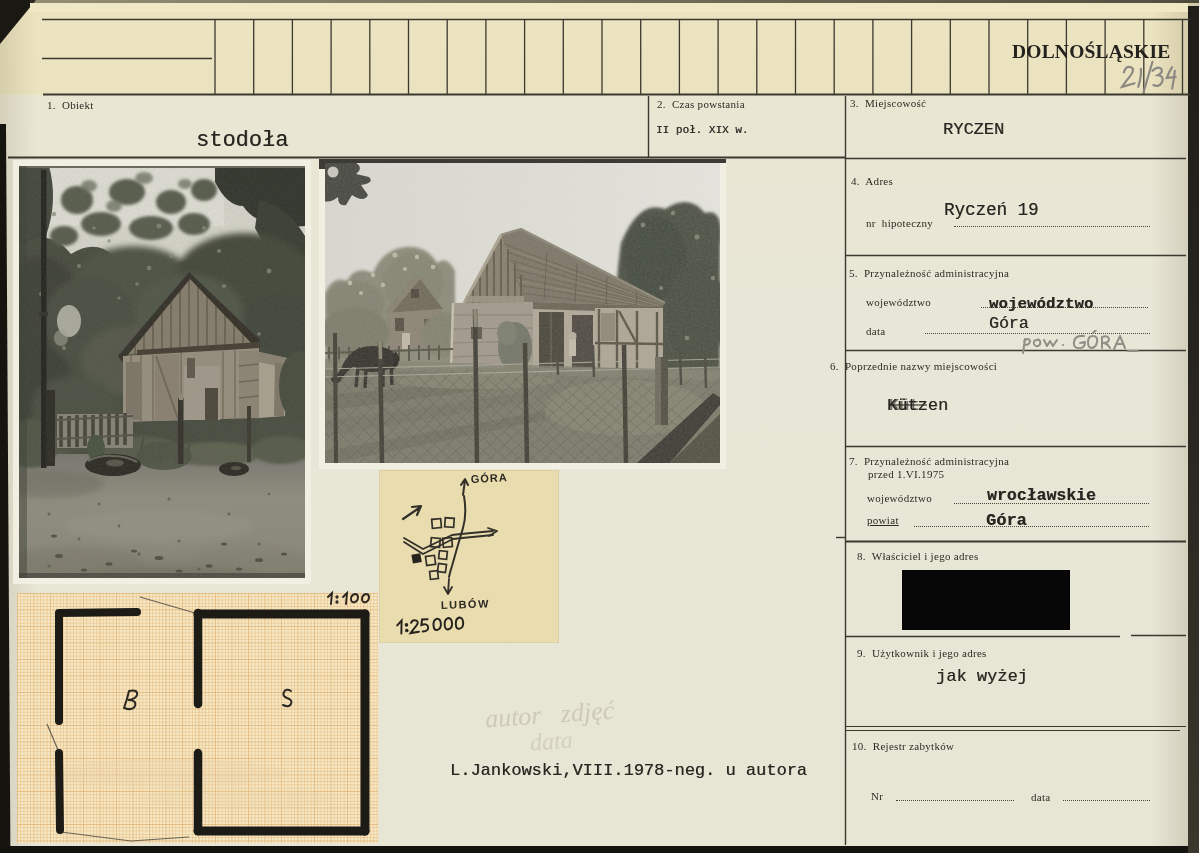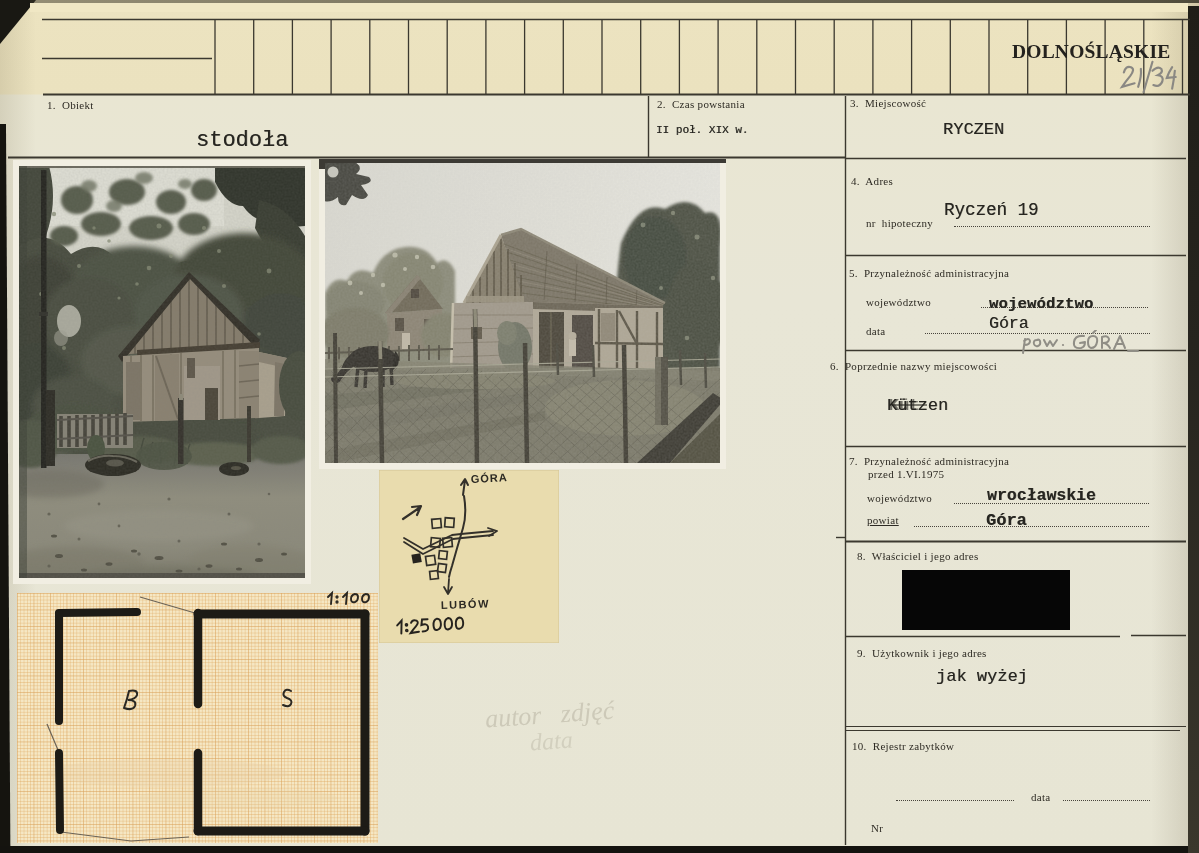--- a/index.html
+++ b/index.html
@@ -105,37 +105,38 @@
   <div class="abs lbl" style="left:830px;top:360px;">6.&nbsp; Poprzednie nazwy miejscowości</div>
   <div class="abs lbl" style="left:849px;top:455px;">7.&nbsp; Przynależność administracyjna</div>
   <div class="abs lbl" style="left:868px;top:468px;">przed 1.VI.1975</div>
   <div class="abs lbl" style="left:867px;top:492px;">województwo</div>
   <div class="abs dot" style="left:954px;top:502px;width:195px;"></div>
   <div class="abs lbl" style="left:867px;top:514px;text-decoration:underline;">powiat</div>
   <div class="abs dot" style="left:914px;top:525px;width:235px;"></div>
   <div class="abs lbl" style="left:857px;top:550px;">8.&nbsp; Właściciel i jego adres</div>
   <div class="abs lbl" style="left:857px;top:647px;">9.&nbsp; Użytkownik i jego adres</div>
   <div class="abs lbl" style="left:852px;top:740px;">10.&nbsp; Rejestr zabytków</div>
-  <div class="abs lbl" style="left:871px;top:790px;margin-top:32px;">Nr</div>
+  <div class="abs lbl" style="left:871px;top:790px;">Nr</div>
   <div class="abs dot" style="left:896px;top:799px;width:118px;"></div>
   <div class="abs lbl" style="left:1031px;top:791px;">data</div>
   <div class="abs dot" style="left:1063px;top:799px;width:87px;"></div>
 
   <div class="abs tw" style="left:196px;top:128px;font-size:22px;">stodoła</div>
   <div class="abs tw" style="left:656px;top:124px;font-size:11px;">II poł. XIX w.</div>
   <div class="abs tw" style="left:943px;top:120px;font-size:17px;">RYCZEN</div>
   <div class="abs tw" style="left:944px;top:200px;font-size:17.5px;">Ryczeń 19</div>
   <div class="abs tw" style="left:989px;top:295px;font-size:15.5px;font-weight:bold;letter-spacing:0.2px;">województwo</div>
   <div class="abs tw" style="left:989px;top:314px;font-size:16.5px;">Góra</div>
   <div class="abs tw" style="left:887px;top:396px;font-size:17px;">Kützen</div>
   <div class="abs tw" style="left:889px;top:396px;font-size:17px;opacity:0.6;">Küt</div>
   <div class="abs" style="left:893px;top:404px;width:34px;height:2px;background:rgba(40,38,32,0.55);"></div>
   <div class="abs tw" style="left:987px;top:486px;font-size:16.5px;font-weight:bold;">wrocławskie</div>
   <div class="abs tw" style="left:986px;top:511px;font-size:17px;font-weight:bold;">Góra</div>
   <div class="abs tw" style="left:898px;top:667px;font-size:17px;margin-left:38px;">jak wyżej</div>
+  <div class="abs tw" style="left:450px;top:761px;font-size:17px;">L.Jankowski,VIII.1978-neg. u autora</div>
 
   <svg class="abs" width="120" height="30" style="left:1020px;top:330px" viewBox="0 0 120 30">
     <g fill="none" stroke="#908e86" stroke-width="2" stroke-linecap="round" stroke-linejoin="round">
       <path d="M5 9 L3 23 M4 11 Q9 7 10 11 Q10 15 4 15"></path>
       <path d="M17 10 Q13 10 14 14 Q15 17 18 16 Q21 15 20 11 Q19 9 17 10"></path>
       <path d="M24 10 L27 16 L30 11 L33 16 L37 10"></path>
       <circle cx="43" cy="15" r="1.1" fill="#908e86" stroke="none"></circle>
       <path d="M64 6 Q55 5 54 12 Q53 19 61 18 Q65 17 65 12 L60 13"></path>
       <path d="M71 18 Q68 17 68 12 Q68 6 73 6 Q78 6 77 12 Q76 18 71 18 M73 3 L76 0"></path>
       <path d="M82 18 L82 7 Q88 5 89 9 Q89 13 83 13 Q87 13 90 18"></path>

